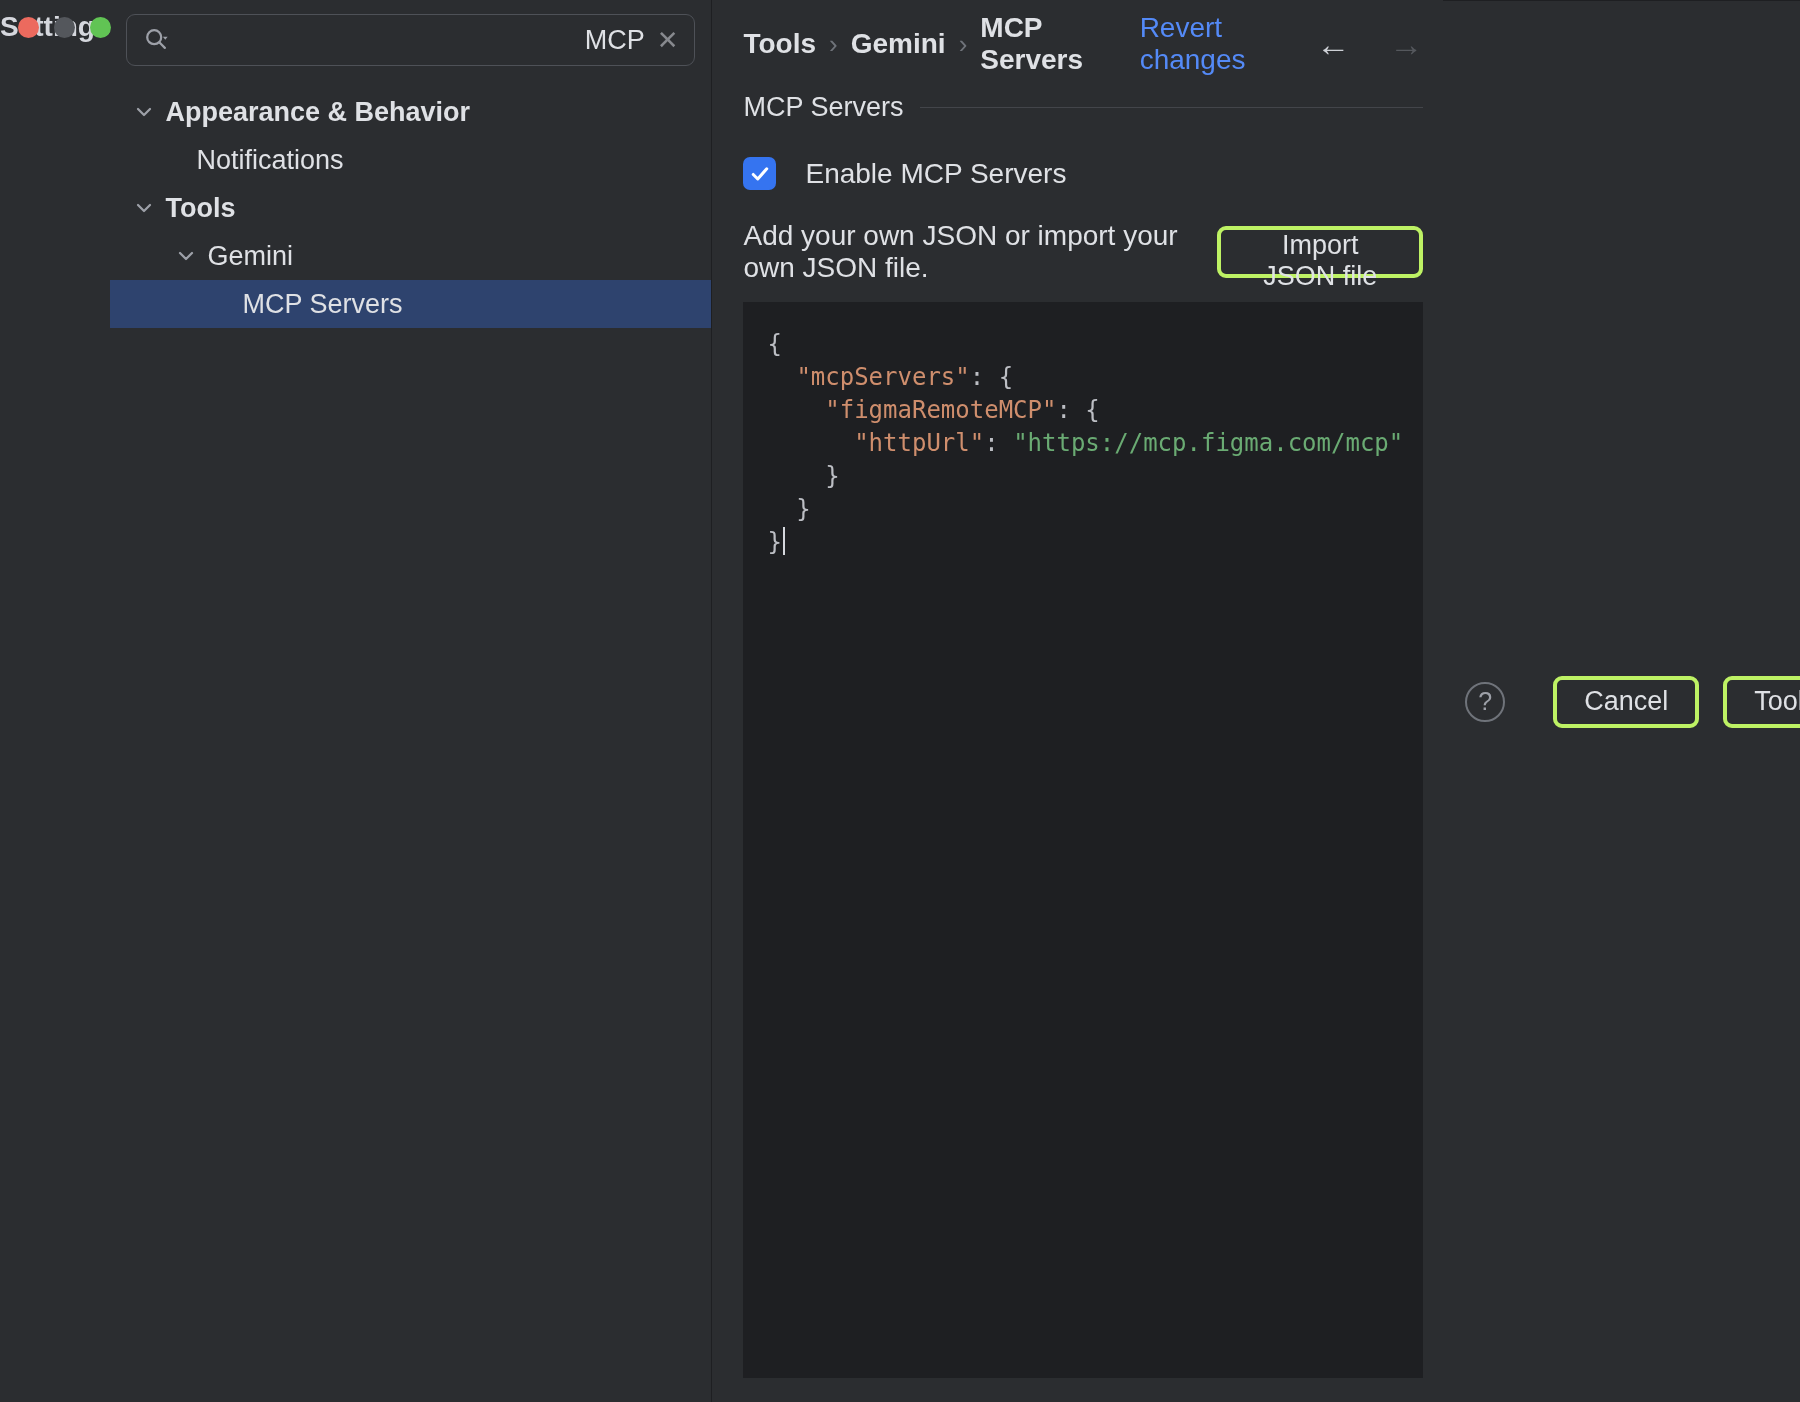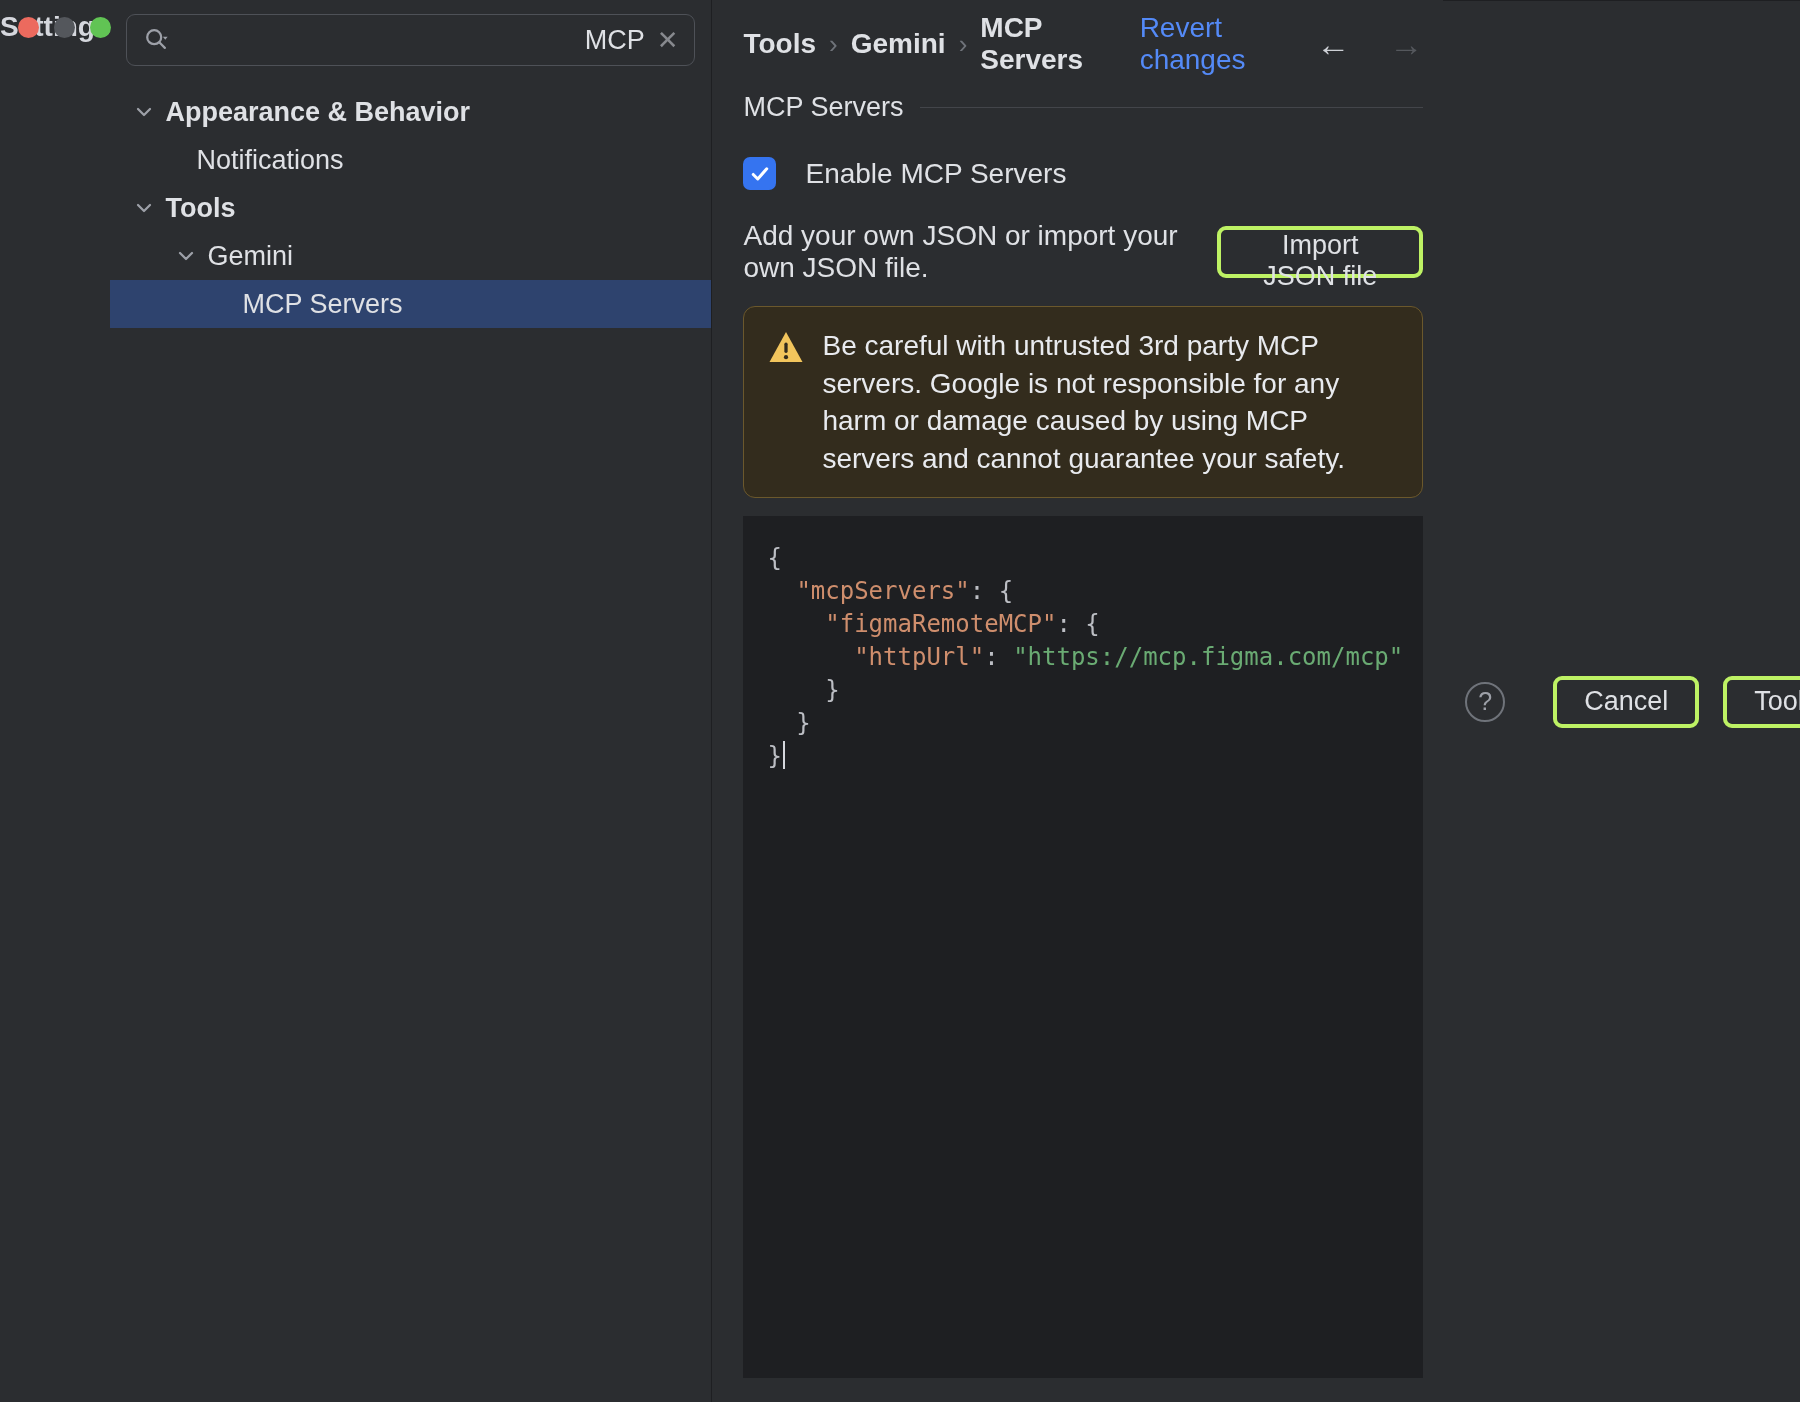--- a/index.html
+++ b/index.html
@@ -191,30 +191,20 @@
             </svg>
         </span>
         <span class="checkbox-label">Enable MCP Servers</span>
       </div>
 
       <div class="import-row">
         <span class="import-text">Add your own JSON or import your own JSON file.</span>
         <button class="btn">Import JSON file</button>
       </div>
 
-      <div class="warning-banner">
-        <span class="warning-icon">
-          <svg width="36" height="34" viewBox="0 0 24 22">
-            <path d="M12 1L23 21H1Z" fill="#f2c55c"></path>
-            <rect x="10.9" y="8" width="2.2" height="7" rx="1.1" fill="#332c1d"></rect>
-            <circle cx="12" cy="17.8" r="1.4" fill="#332c1d"></circle>
-          </svg>
-        </span>
-        <span class="warning-text">Be careful with untrusted 3rd party MCP servers. Google is not responsible for any harm or damage caused by using MCP servers and cannot guarantee your safety.</span>
-      </div>
 
       <div class="editor">
         <div>
             <div class="code-line"><span class="tok-punc">{</span></div>
             <div class="code-line"><span class="tok-punc">  </span><span class="tok-key">"mcpServers"</span><span class="tok-punc">: {</span></div>
             <div class="code-line"><span class="tok-punc">    </span><span class="tok-key">"figmaRemoteMCP"</span><span class="tok-punc">: {</span></div>
             <div class="code-line"><span class="tok-punc">      </span><span class="tok-key">"httpUrl"</span><span class="tok-punc">: </span><span class="tok-string">"https://mcp.figma.com/mcp"</span></div>
             <div class="code-line"><span class="tok-punc">    }</span></div>
             <div class="code-line"><span class="tok-punc">  }</span></div>
             <div class="code-line"><span class="tok-punc">}</span><span class="caret"></span></div>

